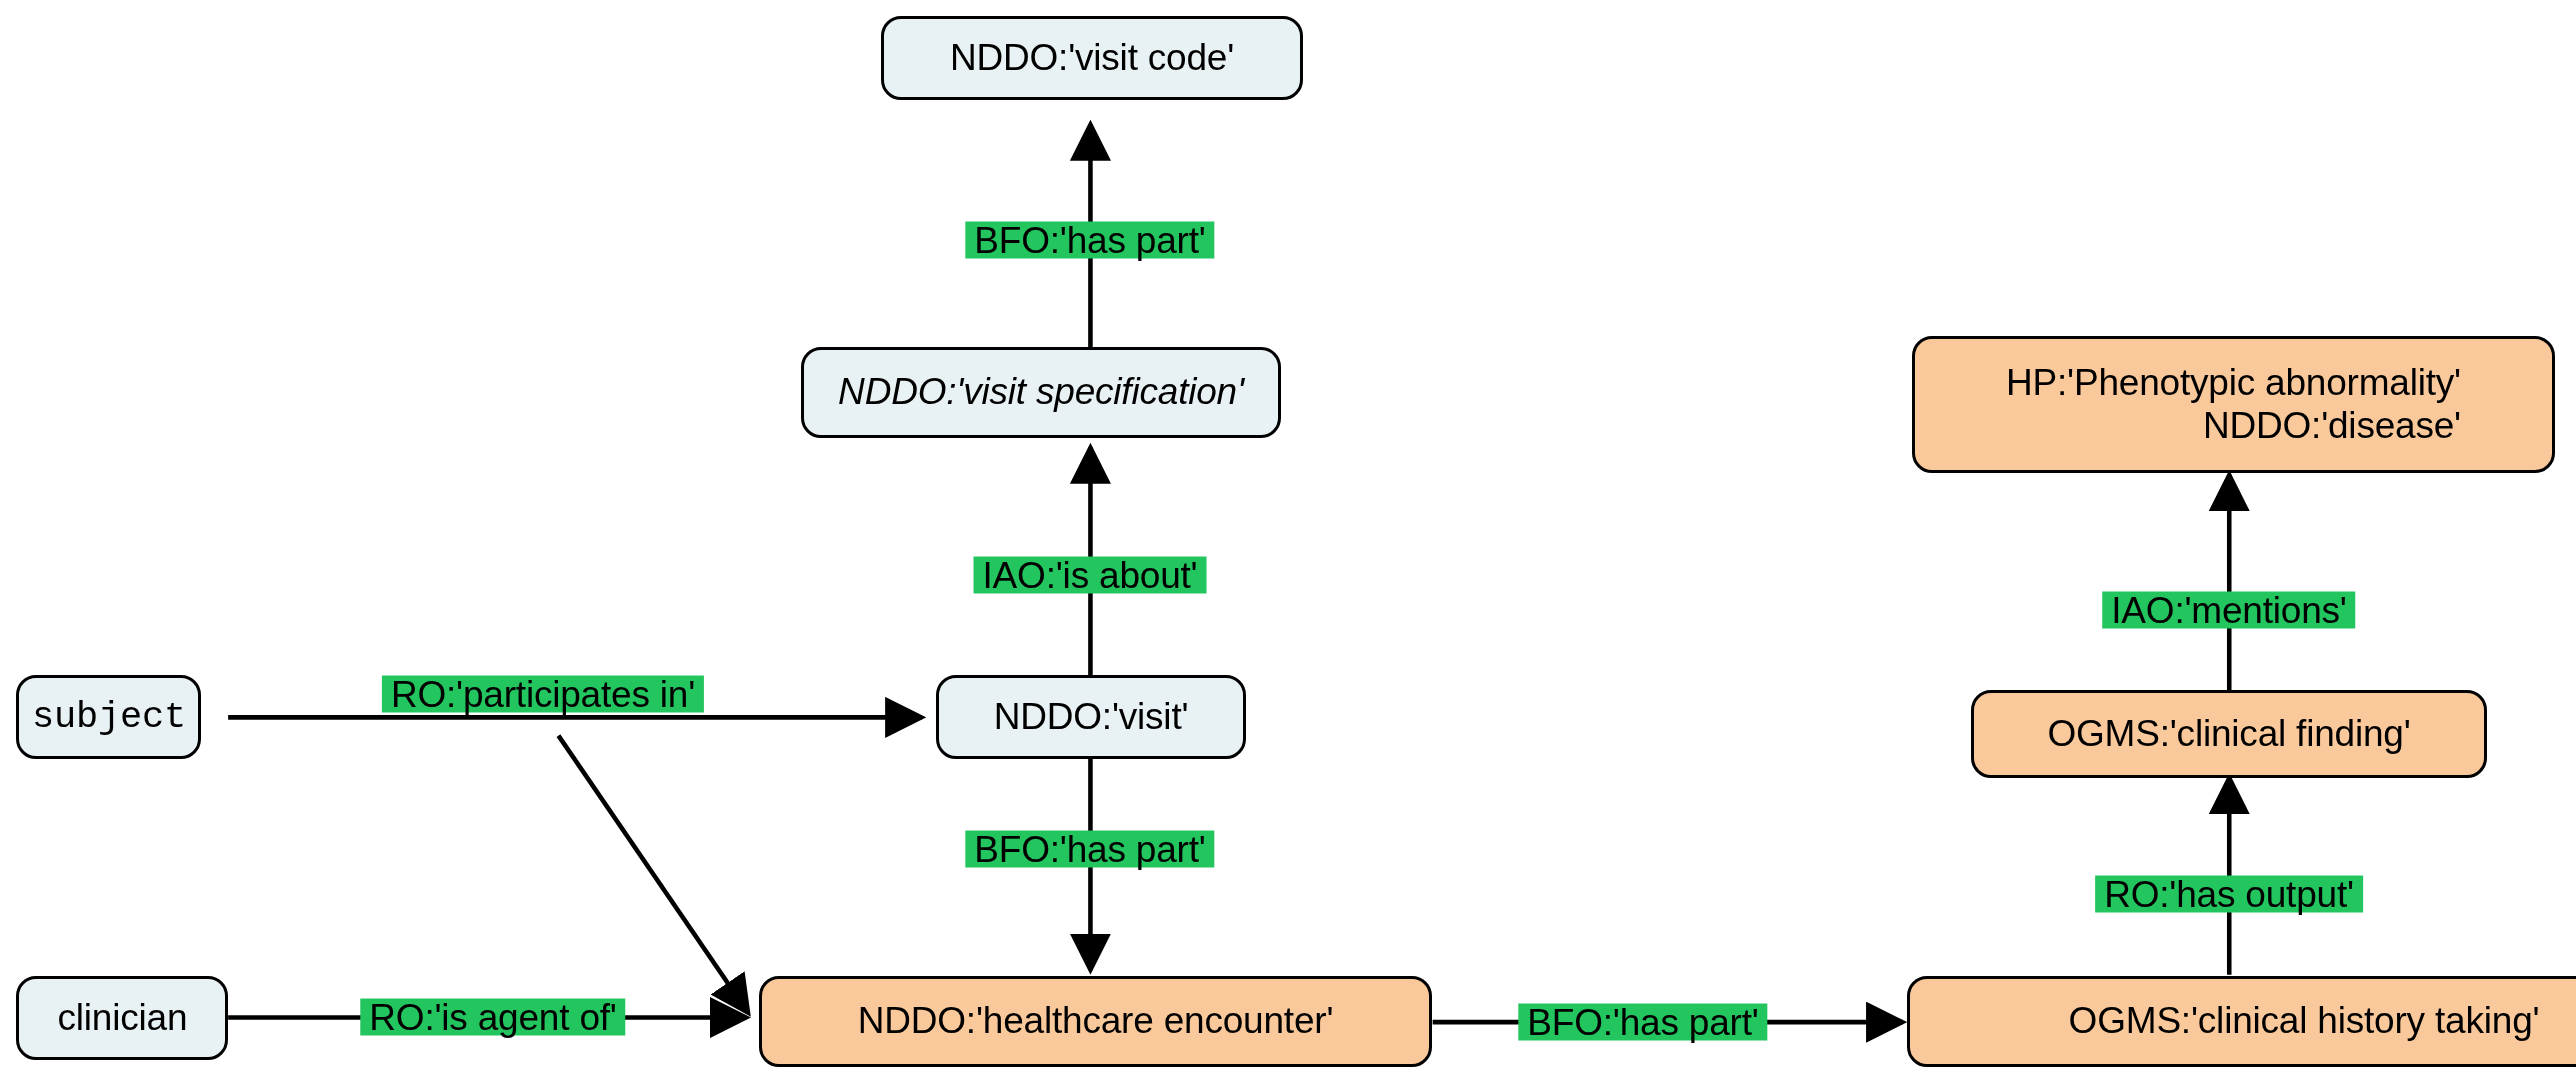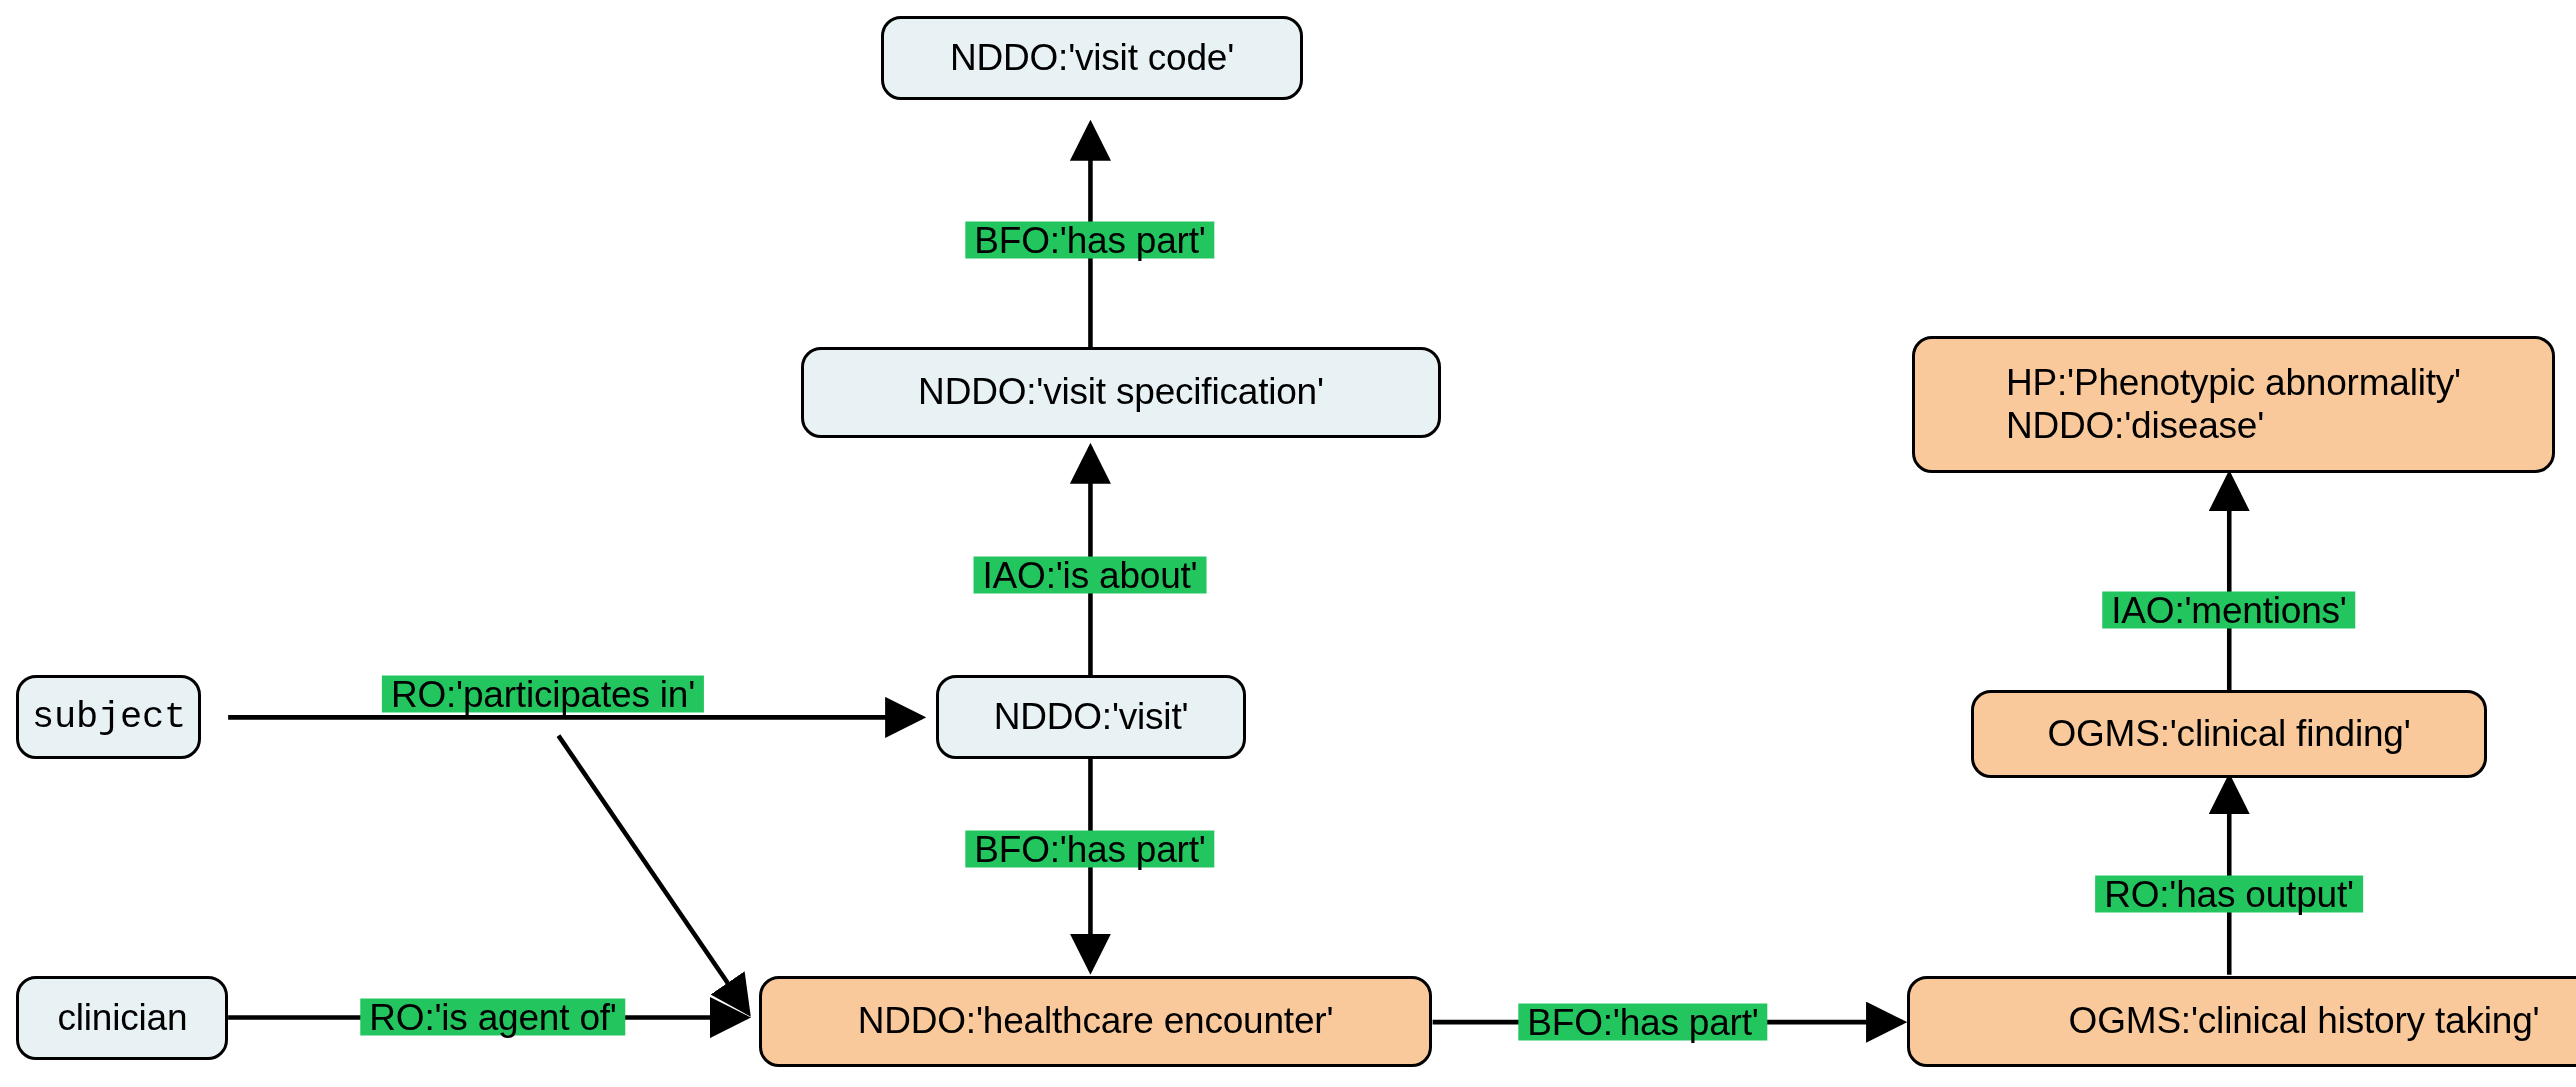--- a/index.html
+++ b/index.html
@@ -25,21 +25,21 @@
     pointer-events: none;
   }
   .node {
     position: absolute;
     box-sizing: border-box;
     border: 3.7px solid #000000;
     border-radius: 20px;
     display: flex;
     align-items: center;
     justify-content: center;
-    text-align: left;
+    text-align: right;
     color: #000000;
     font-family: "Liberation Sans", sans-serif;
     font-size: 37px;
     line-height: 1.15;
     white-space: pre-line;
     letter-spacing: -0.2px;
   }
   .node.blue  { background: #e8f1f4; }
   .node.orange{ background: #fac99b; }
   .edge-label {
@@ -103,21 +103,21 @@
 
     <g>
       <line x1="2443" y1="756" x2="2443" y2="520" stroke="#000000" stroke-width="5" marker-end="url(#arrow)"></line>
     </g>
   </svg>
 
   <div class="node blue" style="left:881px; top:16.4px; width:422px; height:84px;">
     <span>NDDO:'visit code'</span>
   </div>
 
-  <div class="node blue" style="left:801px; top:347px; width:640px; height:91px;">
+  <div class="node blue" style="left:801px; top:347px; width:480px; height:91px;font-style:italic;">
     <span>NDDO:'visit specification'</span>
   </div>
 
   <div class="node blue" style="left:936px; top:675px; width:310px; height:84px;">
     <span>NDDO:'visit'</span>
   </div>
 
   <div class="node blue" style="left:16.4px; top:675px; width:185px; height:84px;font-family:Liberation Mono, monospace;">
     <span>subject</span>
   </div>

